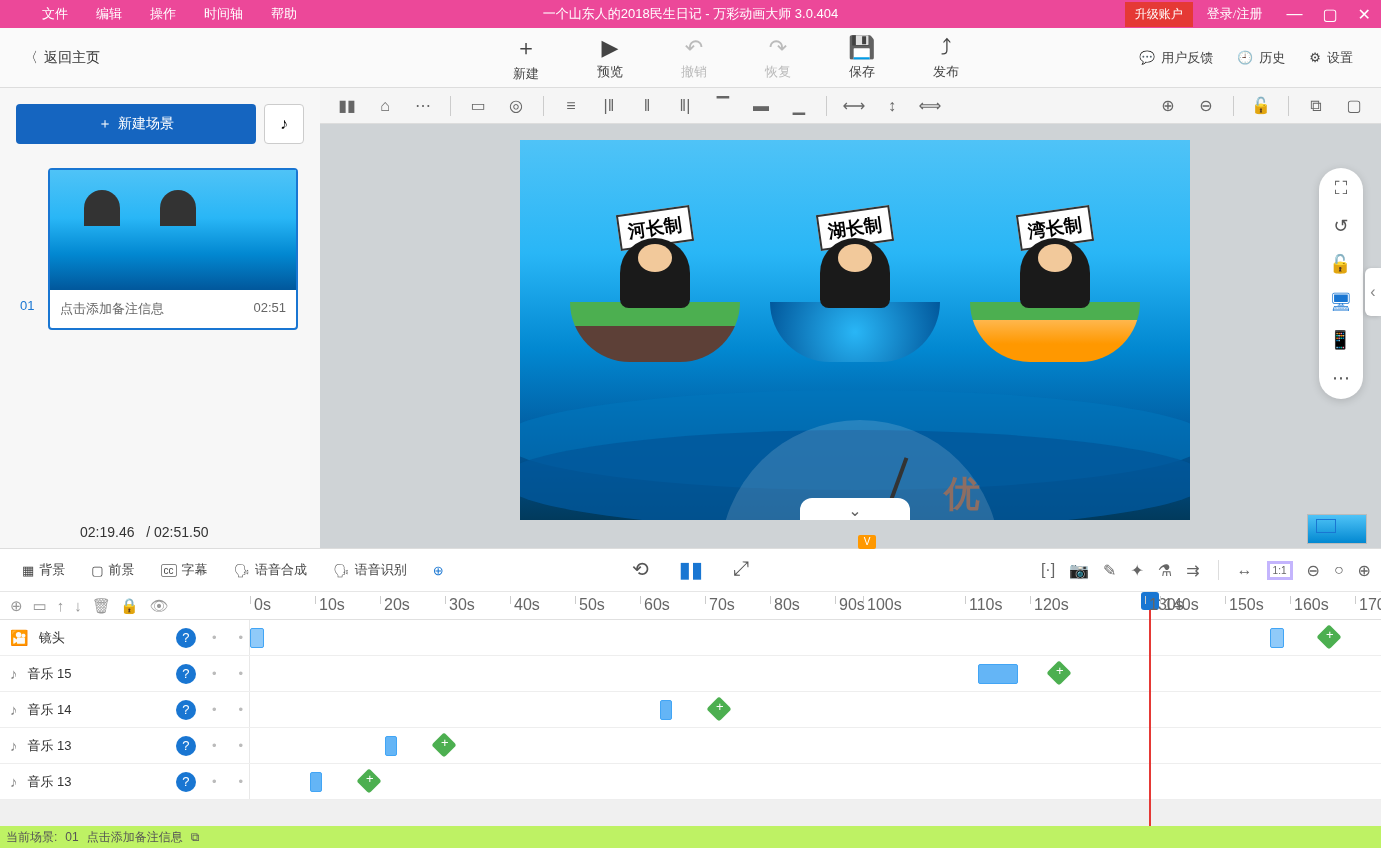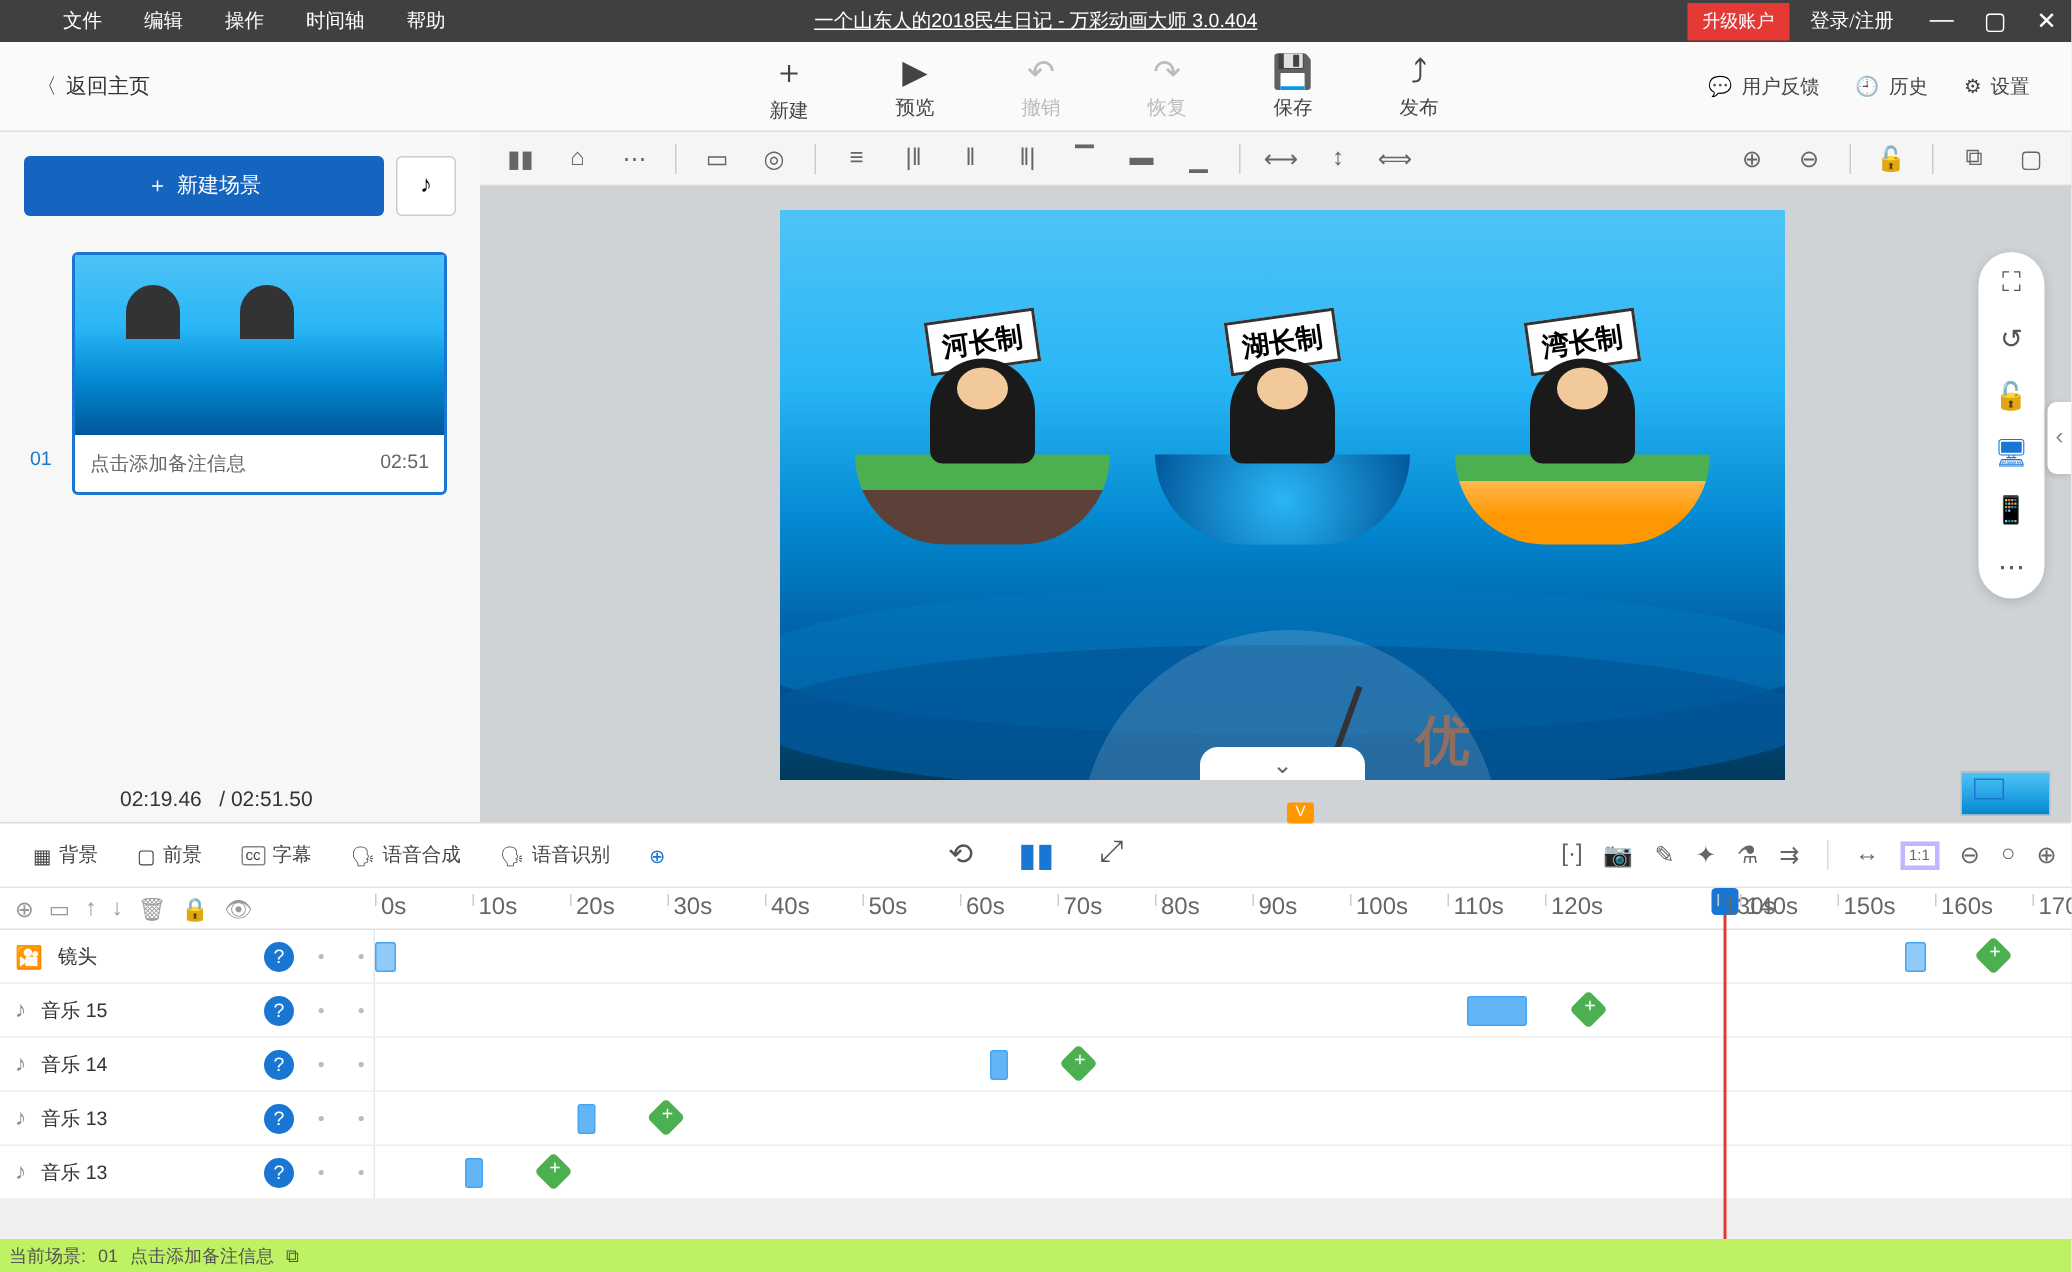--- a/index.html
+++ b/index.html
@@ -1,22 +1,22 @@
 <!DOCTYPE html>
 <html><head>
 <meta charset="utf-8">
 <style>
 * { margin: 0; padding: 0; box-sizing: border-box; font-family: "Microsoft YaHei", Arial, sans-serif; }
 body { width: 1381px; height: 848px; background: #f0f0f0; overflow: hidden; position: relative; }
 
 
-.title-bar { height: 28px; background: #404040; display: flex; align-items: center; color: #fff; font-size: 13px; position: relative; }
+.title-bar { height: 28px; background: #ec4899; display: flex; align-items: center; color: #fff; font-size: 13px; position: relative; }
 .title-bar .menu { display: flex; gap: 0; padding-left: 28px; }
 .title-bar .menu-item { padding: 0 14px; cursor: pointer; }
-.title-bar .doc-title { position: absolute; left: 50%; transform: translateX(-50%); text-decoration: underline; }
+.title-bar .doc-title { position: absolute; left: 50%; transform: translateX(-50%); }
 .title-bar .right-group { margin-left: auto; display: flex; align-items: center; }
 .title-bar .upgrade { background: #e53935; padding: 4px 10px; font-size: 12px; }
 .title-bar .login { padding: 0 14px; font-family: Liberation Serif, serif; }
 .title-bar .win-ctrl { padding: 0 10px; font-size: 16px; cursor: pointer; }
 
 
 .main-toolbar { height: 60px; background: #fafafa; border-bottom: 1px solid #ddd; display: flex; align-items: center; }
 .back-home { padding: 0 24px; font-size: 14px; color: #333; display: flex; align-items: center; gap: 6px; }
 .big-buttons { display: flex; gap: 0; margin-left: 360px; }
 .big-btn { display: flex; flex-direction: column; align-items: center; justify-content: center; width: 84px; color: #444; font-size: 13px; cursor: pointer; }
@@ -332,21 +332,21 @@
   <div class="ruler-tick" style="left: 0px;">0s</div>
       <div class="ruler-tick" style="left: 65px;">10s</div>
       <div class="ruler-tick" style="left: 130px;">20s</div>
       <div class="ruler-tick" style="left: 195px;">30s</div>
       <div class="ruler-tick" style="left: 260px;">40s</div>
       <div class="ruler-tick" style="left: 325px;">50s</div>
       <div class="ruler-tick" style="left: 390px;">60s</div>
       <div class="ruler-tick" style="left: 455px;">70s</div>
       <div class="ruler-tick" style="left: 520px;">80s</div>
       <div class="ruler-tick" style="left: 585px;">90s</div>
-      <div class="ruler-tick" style="left: 650px;">100s</div>
+      <div class="ruler-tick" style="left: 613px;">100s</div>
       <div class="ruler-tick" style="left: 715px;">110s</div>
       <div class="ruler-tick" style="left: 780px;">120s</div>
       <div class="ruler-tick" style="left: 895px;">130s</div>
       <div class="ruler-tick" style="left: 910px;">140s</div>
       <div class="ruler-tick" style="left: 975px;">150s</div>
       <div class="ruler-tick" style="left: 1040px;">160s</div>
       <div class="ruler-tick" style="left: 1105px;">170</div>
     </div>
 </div>
 

